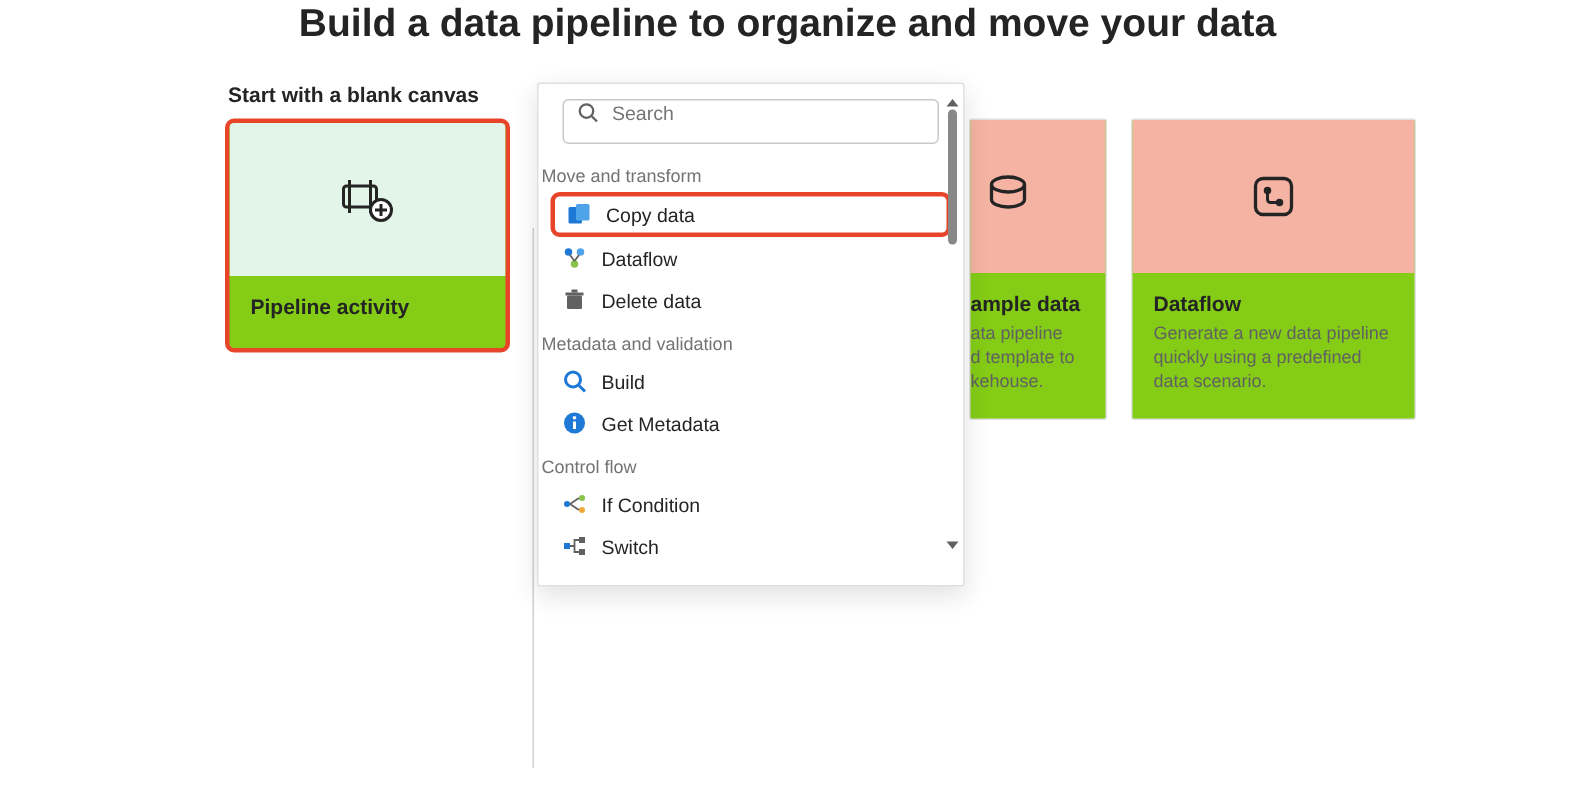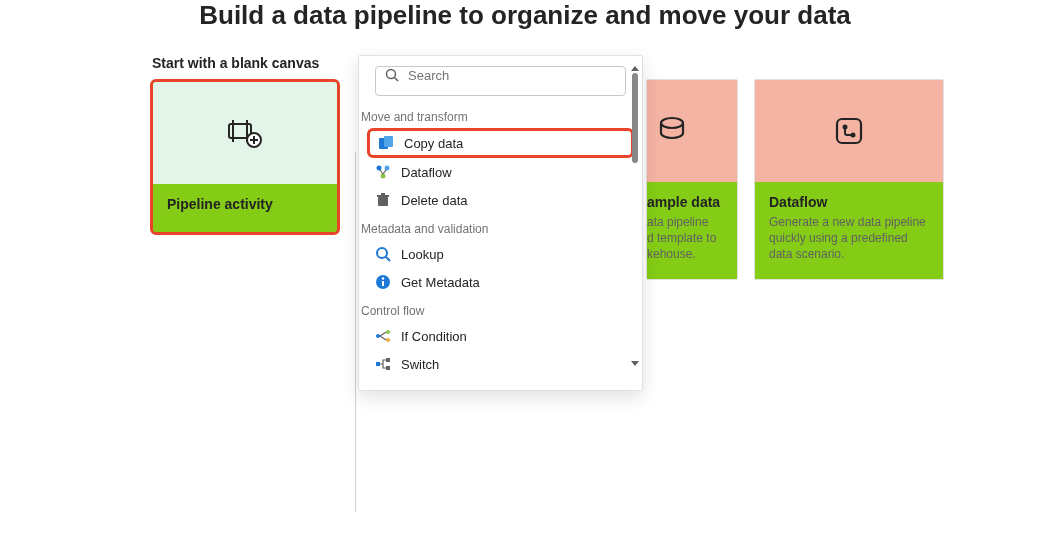--- a/index.html
+++ b/index.html
@@ -272,21 +272,21 @@
 
       <div class="group-label">Metadata and validation</div>
 
       <div class="menu-item">
         <span class="menu-icon">
           <svg width="16" height="16" viewBox="0 0 16 16">
               <circle cx="7" cy="7" r="5" fill="none" stroke="#1e78d6" stroke-width="2"></circle>
               <line x1="11" y1="11" x2="15" y2="15" stroke="#1e78d6" stroke-width="2"></line>
             </svg>
         </span>
-        <span>Lookup</span>
+        <span>Build</span>
       </div>
 
       <div class="menu-item">
         <span class="menu-icon">
           <svg width="16" height="16" viewBox="0 0 16 16">
               <circle cx="8" cy="8" r="7" fill="#1e78d6"></circle>
               <rect x="7" y="7" width="2" height="5" fill="#fff"></rect>
               <circle cx="8" cy="4.5" r="1.2" fill="#fff"></circle>
             </svg>
         </span>

